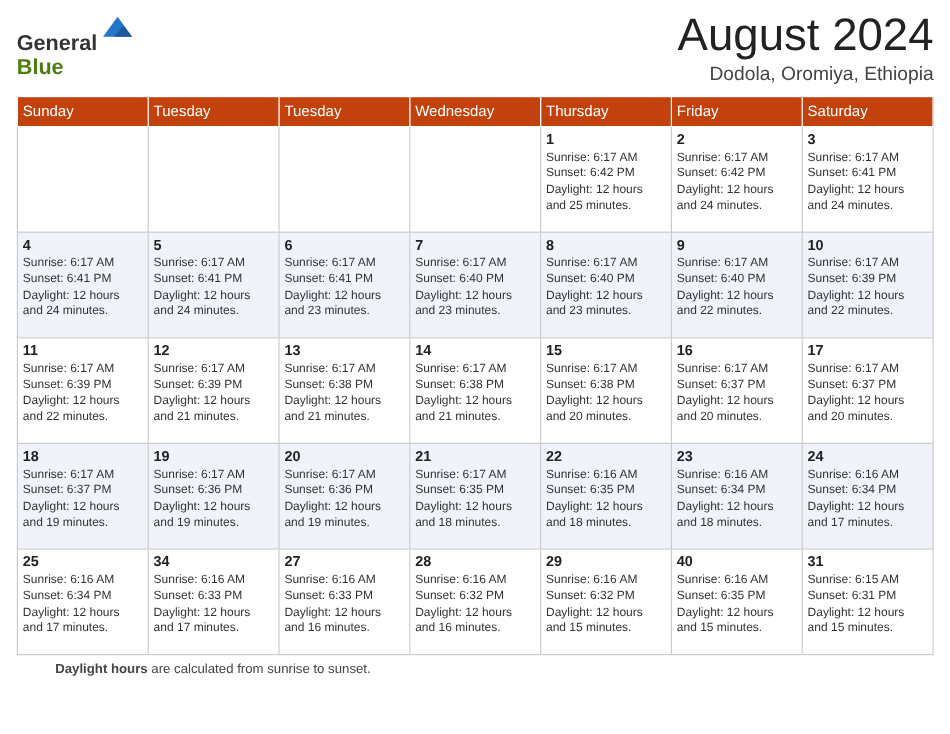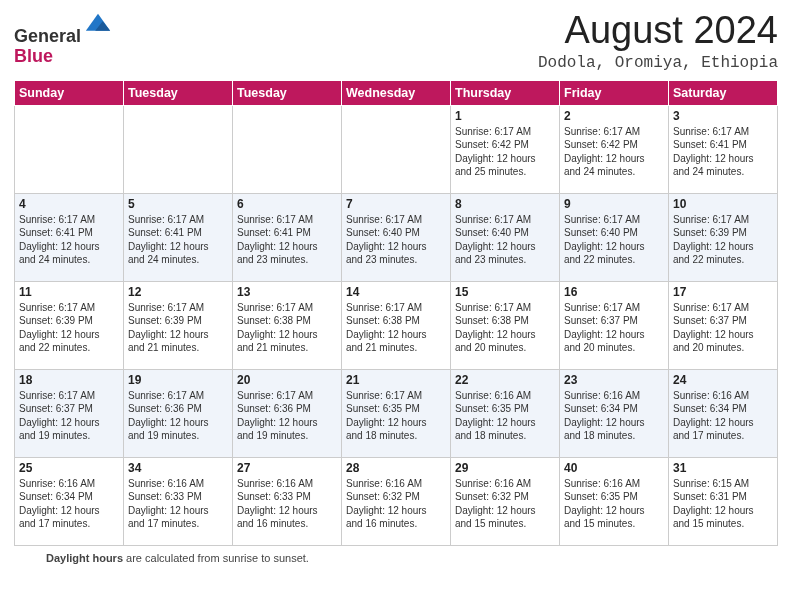--- a/index.html
+++ b/index.html
@@ -30,21 +30,21 @@
     }
     .logo-text {
       font-size: 18px;
       font-weight: bold;
       line-height: 1.1;
     }
     .logo-text .general {
       color: #333;
     }
     .logo-text .blue {
-      color: #be185d;
+      color: #4d7c0f;
       text-align: center;
     }
     .logo-icon {
       width: 28px;
       height: 28px;
       margin-left: 3px;
       position: relative;
       top: -2px;
     }
     .title-block {
@@ -53,33 +53,32 @@
     .main-title {
       font-size: 38px;
       font-weight: normal;
       color: #222;
       line-height: 1.1;
     }
     .subtitle {
       font-size: 16px;
       color: #444;
       margin-top: 2px;
-      font-family: Liberation Mono, monospace;
     }
     table {
       width: 100%;
       border-collapse: collapse;
       flex: 1;
       table-layout: fixed;
     }
     thead tr th {
-      background-color: #be185d;
+      background-color: #c2410c;
       color: #fff;
       font-size: 12.5px;
-      font-weight: bold;
+      font-weight: normal;
       padding: 5px 4px;
       text-align: left;
       border: 1px solid #fff;
     }
     tbody tr td {
       border: 1px solid #ccc;
       vertical-align: top;
       padding: 3px 4px;
       font-size: 10.5px;
       color: #222;

